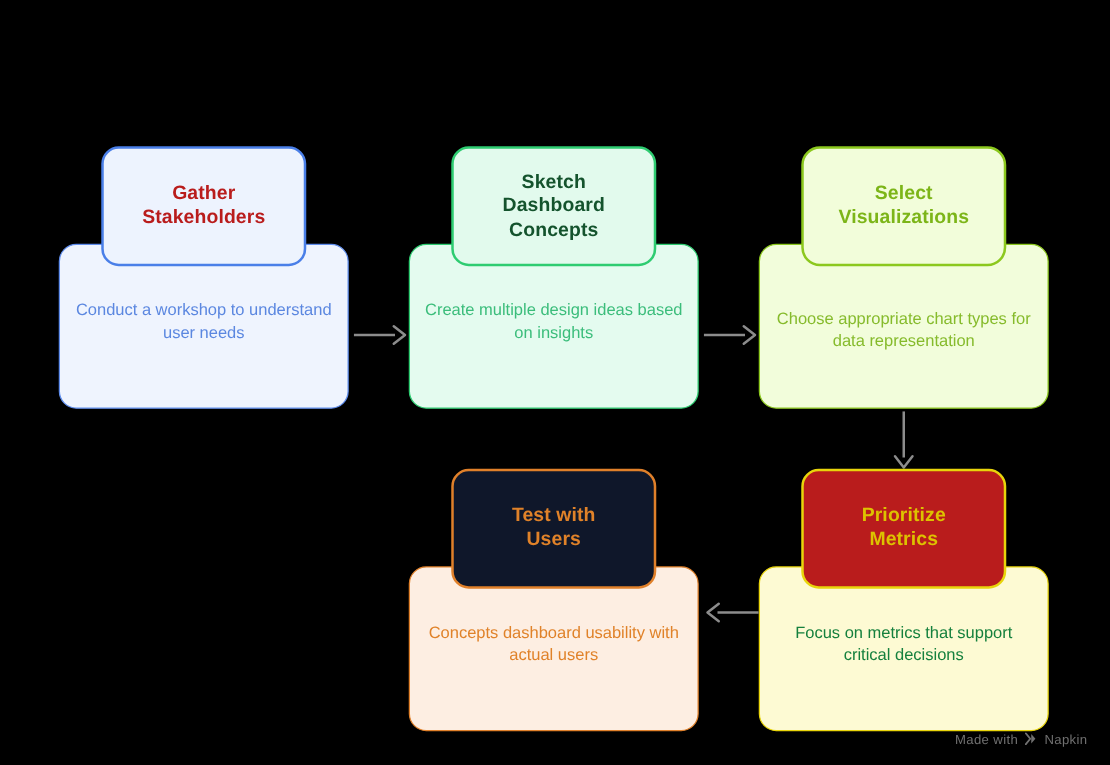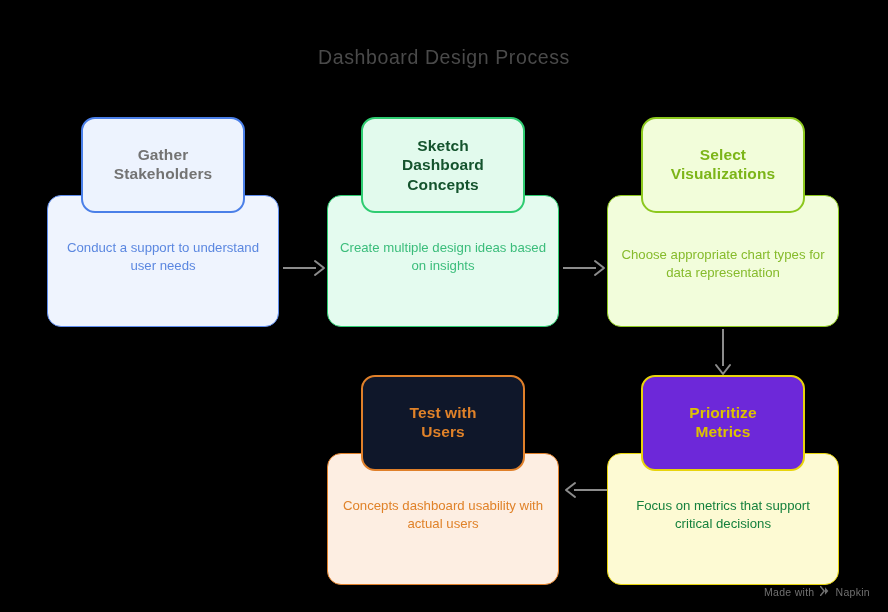--- a/index.html
+++ b/index.html
@@ -114,49 +114,48 @@
     align-items: center;
     line-height: 1;
   }
   .watermark .wm-logo svg { display: block; }
 </style>
 </head>
 <body style="background: rgb(0, 0, 0);">
 
 <div id="canvas" style="background: rgb(0, 0, 0);">
 
-  <div class="diagram-title" style="color: rgb(74, 74, 74);">Dashboard Design Process</div>
 
   <div class="node" id="node-0" style="left: 47px; top: 117px;">
     <div class="node-body" style="background: rgb(239, 244, 254); border-color: rgb(95, 141, 237);"></div>
     <div class="node-head" style="background: rgb(237, 243, 254); border-color: rgb(74, 127, 232);">
-      <div class="head-text" style="color: #737373;">Gather<br>Stakeholders</div>
-    </div>
-    <div class="node-desc" style="color: rgb(91, 135, 224);">Conduct a support to understand user needs</div>
+      <div class="head-text" style="color: #b91c1c;">Gather<br>Stakeholders</div>
+    </div>
+    <div class="node-desc" style="color: rgb(91, 135, 224);">Conduct a workshop to understand user needs</div>
   </div>
 
   <div class="node" id="node-1" style="left: 327px; top: 117px;">
     <div class="node-body" style="background: rgb(228, 251, 239); border-color: rgb(46, 204, 113);"></div>
     <div class="node-head tall" style="background: rgb(226, 250, 237); border-color: rgb(46, 204, 113);">
       <div class="head-text" style="color: #14532d;">Sketch<br>Dashboard<br>Concepts</div>
     </div>
     <div class="node-desc" style="color: rgb(59, 189, 123);">Create multiple design ideas based on insights</div>
   </div>
 
   <div class="node" id="node-2" style="left: 607px; top: 117px;">
     <div class="node-body" style="background: rgb(242, 253, 219); border-color: rgb(140, 200, 30);"></div>
     <div class="node-head" style="background: rgb(242, 253, 218); border-color: rgb(140, 200, 30); border-radius: 15px;">
       <div class="head-text" style="color: rgb(124, 181, 24);">Select<br>Visualizations</div>
     </div>
     <div class="node-desc three-line" style="color: rgb(134, 187, 44);">Choose appropriate chart types for data representation</div>
   </div>
 
   <div class="node" id="node-3" style="left: 607px; top: 375px;">
     <div class="node-body" style="background: rgb(253, 250, 211); border-color: rgb(232, 212, 11);"></div>
-    <div class="node-head" style="background: #6d28d9; border-color: rgb(232, 212, 11);">
+    <div class="node-head" style="background: #b91c1c; border-color: rgb(232, 212, 11);">
       <div class="head-text" style="color: rgb(221, 194, 0);">Prioritize<br>Metrics</div>
     </div>
     <div class="node-desc" style="color: #15803d;">Focus on metrics that support critical decisions</div>
   </div>
 
   <div class="node" id="node-4" style="left: 327px; top: 375px;">
     <div class="node-body" style="background: rgb(253, 238, 226); border-color: rgb(224, 128, 42);"></div>
     <div class="node-head" style="background: #0f172a; border-color: rgb(224, 128, 42);">
       <div class="head-text" style="color: rgb(224, 130, 41);">Test with<br>Users</div>
     </div>

